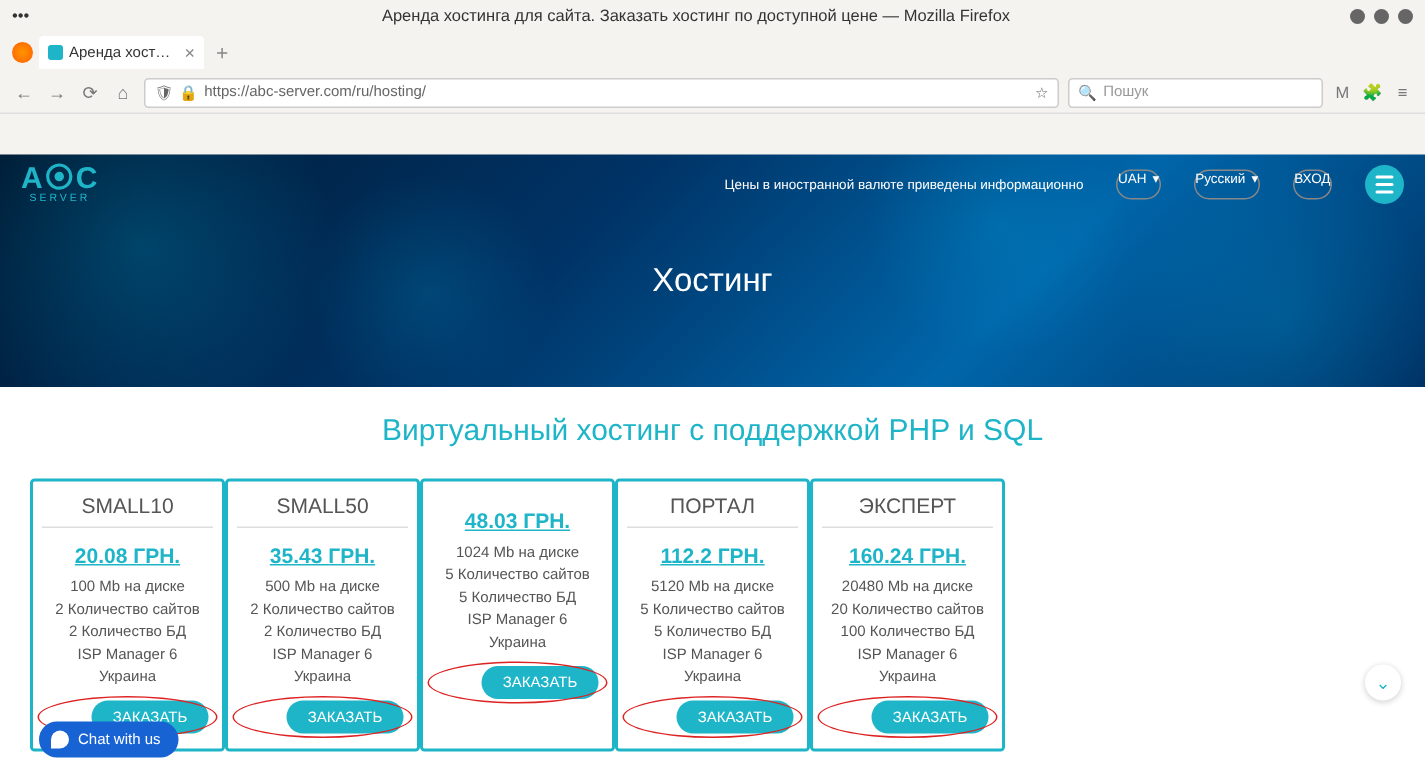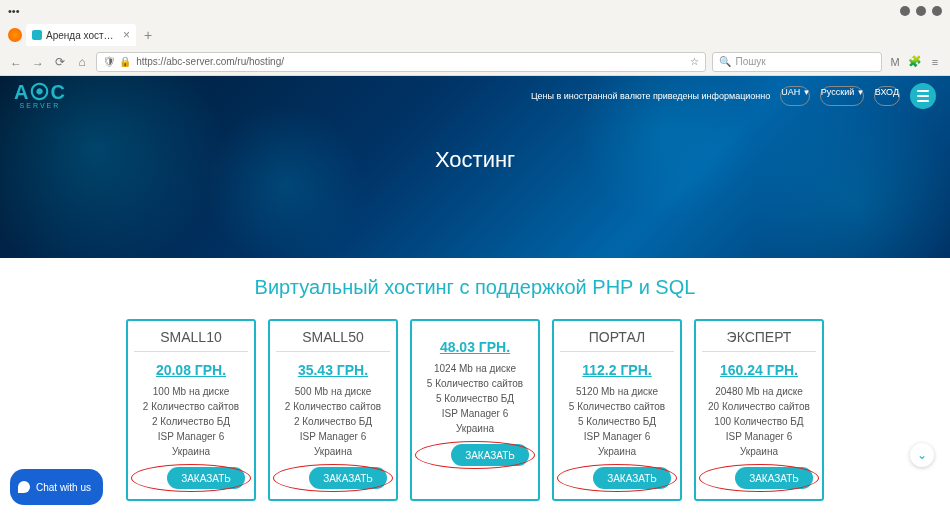--- a/index.html
+++ b/index.html
@@ -91,24 +91,25 @@
   align-items: center;
   padding: 0 6px;
   font-size: 10px;
   color: #999;
   gap: 4px;
 }
 .addr-icon { width: 14px; height: 14px; display: flex; align-items: center; justify-content: center; color: #777; font-size: 11px; }
 
 
 .hero {
-  height: 182px;
+  height: 155px;
   background: linear-gradient(135deg, #001a33 0%, #003366 40%, #0066aa 70%, #003366 100%);
   position: relative;
   overflow: hidden;
+  margin-top: 27px;
 }
 .hero::before {
   content: "";
   position: absolute;
   inset: 0;
   background:
     radial-gradient(circle at 10% 40%, rgba(0,200,255,.2) 0%, transparent 15%),
     radial-gradient(circle at 30% 60%, rgba(0,200,255,.15) 0%, transparent 12%),
     radial-gradient(circle at 70% 30%, rgba(0,200,255,.15) 0%, transparent 13%),
     radial-gradient(circle at 90% 70%, rgba(0,200,255,.15) 0%, transparent 12%);
@@ -121,21 +122,21 @@
   padding: 6px 14px;
 }
 .logo {
   display: flex;
   flex-direction: column;
   align-items: center;
   gap: 0;
 }
 .logo-text { color: #1fb5c8; font-size: 20px; font-weight: bold; letter-spacing: 1px; line-height: 1; }
 .logo-sub { color: #1fb5c8; font-size: 7px; letter-spacing: 2px; }
-.topbar-right { display: flex; align-items: center; gap: 10px; }
+.topbar-right { display: flex; align-items: center; gap: 22px; }
 .info-text { color: #fff; font-size: 9px; }
 .pill-btn {
   border: 1px solid #888;
   color: #fff;
   background: transparent;
   border-radius: 12px;
   height: 20px;
   padding: 0 0;
   font-size: 9px;
   display: flex;
@@ -156,21 +157,21 @@
   cursor: pointer;
 }
 .menu-burger span { width: 12px; height: 2px; background: #fff; border-radius: 1px; }
 .breadcrumb { position: relative; color: #fff; font-size: 10px; padding: 4px 14px; opacity: .85; }
 .breadcrumb a { color: #fff; text-decoration: none; }
 .hero-title { position: relative; color: #fff; font-size: 22px; text-align: center; margin-top: 32px; font-weight: 400; }
 
 
 .main { background: #fff; padding: 18px 0 30px; }
 .section-title { color: #1fb5c8; font-size: 20px; text-align: center; font-weight: 400; margin-bottom: 20px; }
-.plans { display: flex; justify-content: center; gap: 12px; padding: 0 20px; }
+.plans { display: flex; padding: 0 20px; }
 .plan {
   width: 130px;
   border: 2px solid #1fb5c8;
   border-radius: 3px;
   padding: 8px 6px 10px;
   text-align: center;
   display: flex;
   flex-direction: column;
   align-items: center;
 }
@@ -191,26 +192,26 @@
   border-radius: 12px;
   height: 22px;
   padding: 0 14px;
   font-size: 10px;
   cursor: pointer;
 }
 
 
 .chat {
   position: absolute;
-  left: 10px;
+  left: 26px;
   bottom: 10px;
   background: #1763d4;
   color: #fff;
   border-radius: 14px;
-  height: 36px;
+  height: 24px;
   padding: 0 12px 0 8px;
   display: flex;
   align-items: center;
   gap: 6px;
   font-size: 10px;
   cursor: pointer;
 }
 .chat-bubble { width: 12px; height: 12px; background: #fff; border-radius: 50% 50% 50% 0; }
 
 
@@ -229,20 +230,21 @@
   color: #1fb5c8;
   font-size: 12px;
   cursor: pointer;
 }
 </style>
 </head>
 <body>
 
 <div class="sys-titlebar">
   <div class="sys-title-left">•••</div>
+  <div class="sys-title">Аренда хостинга для сайта. Заказать хостинг по доступной цене — Mozilla Firefox</div>
   <div class="sys-title-right">
     <div class="sys-dot"></div>
     <div class="sys-dot"></div>
     <div class="sys-dot"></div>
   </div>
 </div>
 
 <div class="tab-bar">
   <div class="ff-logo"></div>
   <div class="tab">

